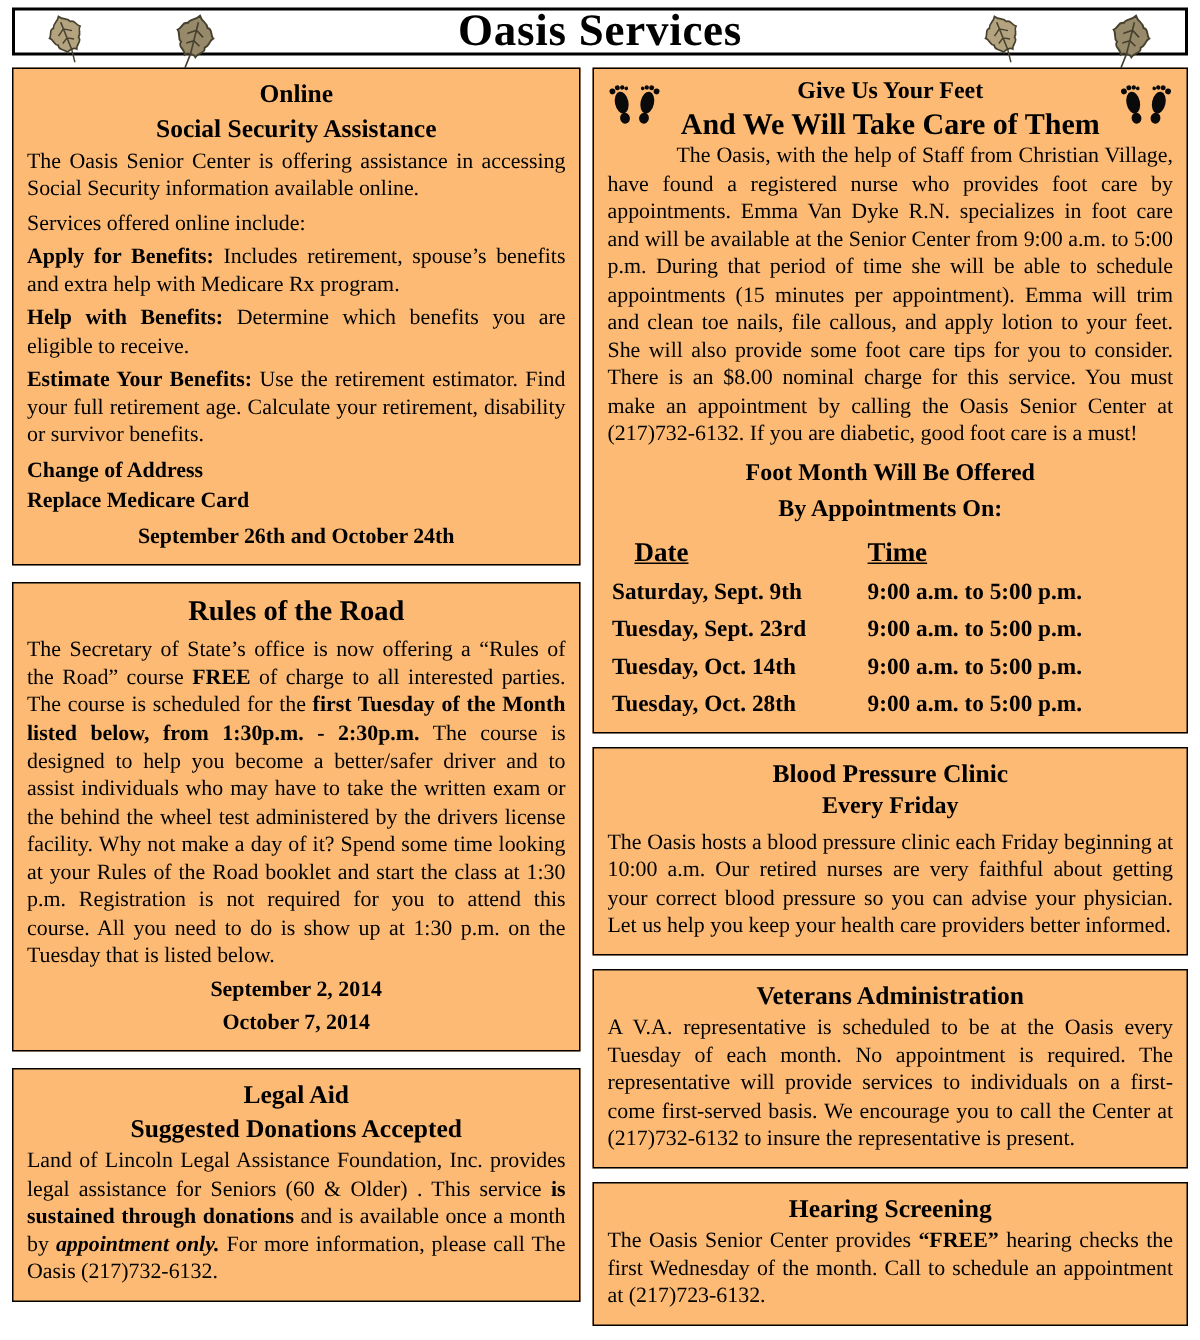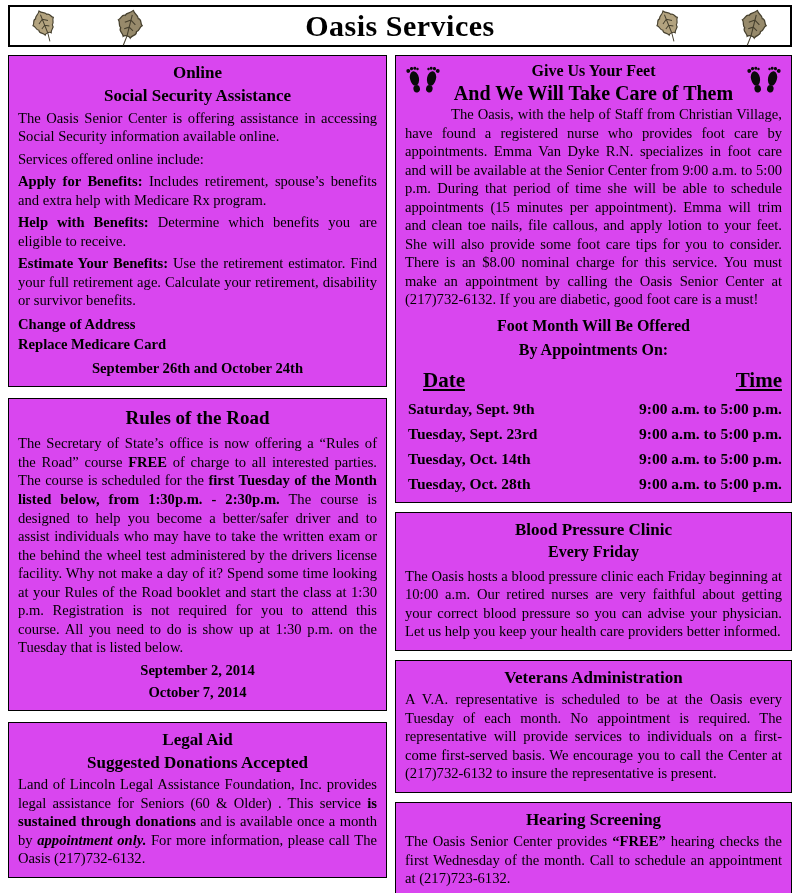--- a/index.html
+++ b/index.html
@@ -6,66 +6,66 @@
   html,body { background:#fff; }
   body {
     width:800px; height:893px;
     font-family:"Liberation Serif", serif;
     color:#000;
   }
   .page { width:800px; height:893px; padding:5px 8px 4px 8px; overflow:hidden; }
 
   
   .masthead {
-    position:relative; border:2px solid #000; height:42px;
+    position:relative; border:2px solid #000; height:32px;
     display:flex; align-items:center; justify-content:center;
     margin-bottom:8px; background:#fff;
   }
   .masthead h1 { font-size:30px; font-weight:bold; letter-spacing:.5px; }
   .leaves { position:absolute; top:2px; display:flex; gap:56px; align-items:flex-start; }
   .leaves.left { left:22px; }
   .leaves.right { right:22px; }
   .leaf { display:block; }
   .leaf.l1 { transform:rotate(-22deg); }
   .leaf.l2 { transform:rotate(14deg); }
   .leaf path.blade { fill:#b3a37f; stroke:#46402e; stroke-width:1.4; }
   .leaf path.vein { fill:none; stroke:#46402e; stroke-width:1.2; }
   .leaf.l2 path.blade { fill:#978a6b; }
 
   
   .columns { display:flex; gap:8px; align-items:flex-start; }
   .col { display:flex; flex-direction:column; }
   .col-left  { width:379px; gap:11px; }
   .col-right { flex:1; gap:9px; }
 
-  .box { border:1.6px solid #000; padding:6px 9px 9px 9px; background:#d946ef; }
+  .box { border:1.6px solid #000; padding:6px 9px 9px 9px; background:#fdba74; }
 
   .title { text-align:center; font-weight:bold; font-size:17px; line-height:1.25; margin-bottom:2px; }
   .subtitle { text-align:center; font-weight:bold; font-size:16px; line-height:1.3; margin-bottom:4px; }
   .body-text { font-size:14.6px; line-height:1.27; text-align:justify; }
   .mt { margin-top:4px; }
   .bold-line { font-weight:bold; font-size:14.6px; line-height:1.4; }
   .center-bold { text-align:center; font-weight:bold; font-size:14.6px; margin-top:5px; }
 
   .rules-title { font-size:19px; margin:1px 0 5px 0; }
 
   
   .foot-header { display:flex; align-items:flex-start; }
   .feet-icon { flex:0 0 auto; margin-top:1px; }
   .foot-titles { flex:1; text-align:center; }
   .foot-titles .t1 { font-weight:bold; font-size:16px; }
   .foot-titles .t2 { font-weight:bold; font-size:20px; margin-top:2px; }
   .indent { text-indent:46px; }
 
   .fc-sub { text-align:center; font-weight:bold; font-size:16px; margin-top:8px; }
   .fc-sub2 { text-align:center; font-weight:bold; font-size:16px; margin-top:6px; }
-  .fc-head { display:flex; font-weight:bold; font-size:21px; margin-top:9px; }
+  .fc-head { display:flex; font-weight:bold; font-size:18px; margin-top:9px; }
   .fc-head .u { text-decoration:underline; }
   .fc-date { width:46%; }
-  .fc-time { width:54%; text-align:right; }
+  .fc-time { width:54%; text-align:left; }
   .fc-head .fc-date { padding-left:18px; }
   .fc-row { display:flex; font-weight:bold; font-size:15.5px; margin-top:7px; }
   .fc-row .fc-date { padding-left:3px; }
 </style>
 </head>
 <body>
 
 <div class="page">
 
   <header class="masthead">

